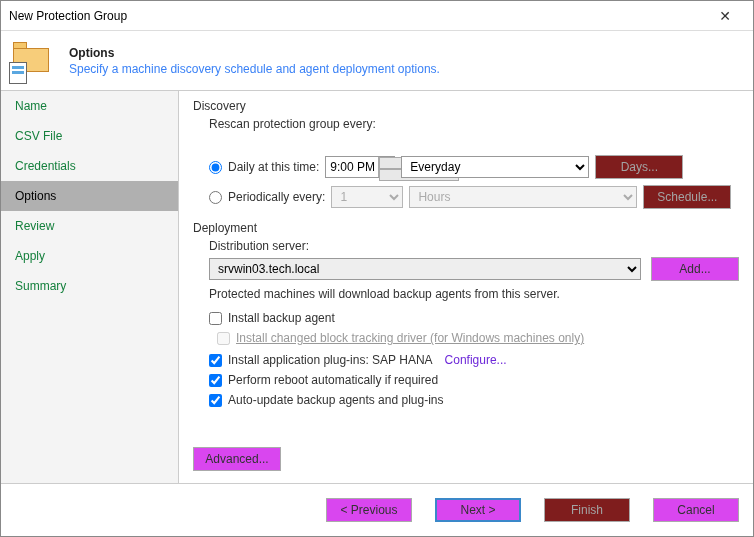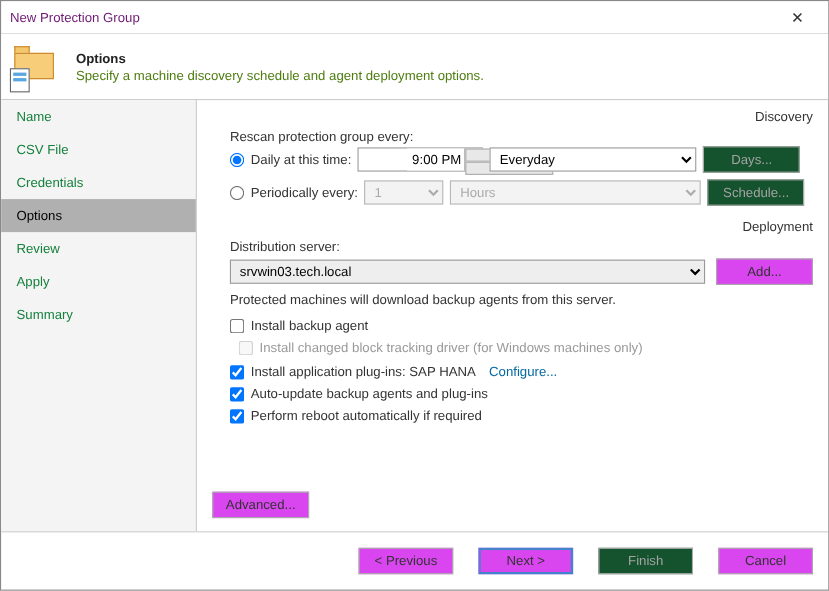--- a/index.html
+++ b/index.html
@@ -1,70 +1,70 @@
 <!DOCTYPE html>
 <html><head>
 <meta charset="utf-8">
 <style>
 * { box-sizing: border-box; margin: 0; padding: 0; font-family: "Segoe UI", Tahoma, sans-serif; font-size: 12px; }
 body { background: #fff; width: 754px; height: 537px; border: 1px solid #888; display: flex; flex-direction: column; overflow: hidden; }
 
 
 .title-bar { height: 30px; display: flex; align-items: center; padding: 0 8px; border-bottom: 1px solid #ddd; }
-.title-bar .title { flex: 1; color: #701a75; }
+.title-bar .title { flex: 1; color: #000000; }
 .title-bar .close { width: 40px; text-align: center; color: #333; cursor: pointer; font-size: 14px; }
 
 
 .header { height: 60px; display: flex; align-items: center; padding: 6px 10px 6px 8px; background: #fff; border-bottom: 1px solid #ccc; }
 .header .icon { width: 46px; height: 46px; margin-right: 14px; position: relative; }
 .header .icon .folder { position: absolute; left: 4px; top: 4px; width: 36px; height: 28px; }
 .header .icon .folder .tab { width: 14px; height: 6px; background: #f5c76b; border: 1px solid #c9862b; border-bottom: none; }
 .header .icon .folder .body { width: 36px; height: 24px; background: #f7cd7a; border: 1px solid #c9862b; }
 .header .icon .server { position: absolute; left: 0; top: 24px; width: 18px; height: 22px; background: #fff; border: 1px solid #666; }
 .header .icon .server::before { content: ""; position: absolute; left: 2px; top: 3px; width: 12px; height: 3px; background: #5aa7e0; }
 .header .icon .server::after { content: ""; position: absolute; left: 2px; top: 8px; width: 12px; height: 3px; background: #5aa7e0; }
 .header .text .h { font-weight: bold; color: #222; }
-.header .text .sub { color: #4d7c0f; margin-top: 2px; }
+.header .text .sub { color: #3b82f6; margin-top: 2px; }
 
 
 .body { flex: 1; display: flex; min-height: 0; }
 .nav { width: 178px; background: #f4f4f4; border-right: 1px solid #ccc; }
 .nav-item { padding: 8px 14px; color: #15803d; cursor: pointer; }
 .nav-item.active { background: #b0b0b0; color: #000; }
 
 .content { flex: 1; padding: 8px 14px 12px 14px; color: #333; display: flex; flex-direction: column; }
-.section-title { margin-bottom: 4px; text-align: right; }
+.section-title { margin-bottom: 4px; }
 .indent { margin-left: 16px; }
 .row { display: flex; align-items: center; gap: 6px; margin-bottom: 6px; }
 .row label { display: flex; align-items: center; gap: 6px; }
 
 input[type=radio], input[type=checkbox] { width: 13px; height: 13px; }
 select, input[type=text] { border: 1px solid #999; background: #fff; height: 22px; padding: 0 4px; }
 select:disabled, input:disabled { background: #eee; color: #888; }
 .time-input { display: flex; align-items: stretch; height: 22px; border: 1px solid #999; }
-.time-input input { border: none; width: 52px; height: 20px; text-align: right; padding-right: 3px; margin-left: 44px; }
+.time-input input { border: none; width: 52px; height: 20px; padding-right: 3px; }
 .time-input .spin { width: 16px; display: flex; flex-direction: column; border-left: 1px solid #aaa; }
 .time-input .spin .btn { flex: 1; background: #e8e8e8; font-size: 7px; line-height: 10px; text-align: center; cursor: pointer; }
 .time-input .spin .btn:first-child { border-bottom: 1px solid #aaa; }
 
 .sel-everyday { width: 188px; }
 .sel-period-val { width: 72px; }
 .sel-period-unit { width: 228px; }
 
 .btn { height: 24px; padding: 0 10px; border: 1px solid #aaa; background: #d946ef; color: #333; cursor: pointer; min-width: 80px; text-align: center; line-height: 22px; }
-.btn.disabled { color: #a3a3a3; background: #14532d; }
+.btn.disabled { color: #a3a3a3; background: #7f1d1d; }
 .btn.primary { border: 1px solid #3a88c9; box-shadow: 0 0 0 1px #3a88c9 inset; }
 
 .right-btn { width: 88px; }
 
 .dist-row { display: flex; gap: 10px; align-items: center; }
 .dist-row select { flex: 1; background: #eee; }
 
-.link { color: #0369a1; cursor: pointer; }
-.sub-option { margin-left: 24px; display: flex; gap: 6px; align-items: center; color: #999; }
+.link { color: #6d28d9; cursor: pointer; }
+.sub-option { margin-left: 24px; display: flex; gap: 6px; align-items: center; color: #999; text-decoration: underline; }
 
 .advanced-row { margin-top: auto; display: flex; align-items: center; gap: 10px; }
 .advanced-row .text { flex: 1; }
 
 
 .footer { height: 53px; border-top: 1px solid #ccc; display: flex; justify-content: flex-end; align-items: center; gap: 23px; padding: 0 14px; }
 .footer .btn { min-width: 86px; }
 </style>
 </head>
 <body>
@@ -96,21 +96,21 @@
     <div class="nav-item">Credentials</div>
     <div class="nav-item active">Options</div>
     <div class="nav-item">Review</div>
     <div class="nav-item">Apply</div>
     <div class="nav-item">Summary</div>
   </div>
 
   <div class="content">
 
     <div class="section-title">Discovery</div>
-    <div class="indent" style="margin-bottom:2px;">Rescan protection group every:</div>
+    <div class="indent" style="margin-bottom:24px;">Rescan protection group every:</div>
 
     <div class="row indent">
       <label>
         <input type="radio" name="rescan" checked="" style="">
         <span>Daily at this time:</span>
       </label>
       <div class="time-input">
         <input type="text" value="9:00 PM" style="">
         <div class="spin">
           <div class="btn">▲</div>
@@ -164,28 +164,28 @@
       <label>
         <input type="checkbox" checked="" style="">
         <span>Install application plug-ins: SAP HANA</span>
       </label>
       <span class="link" style="margin-left:6px;">Configure...</span>
     </div>
 
     <div class="row indent">
       <label>
         <input type="checkbox" checked="" style="">
-        <span>Auto-update backup agents and plug-ins</span>
+        <span>Perform reboot automatically if required</span>
       </label>
     </div>
 
     <div class="row indent">
       <label>
         <input type="checkbox" checked="" style="">
-        <span>Perform reboot automatically if required</span>
+        <span>Auto-update backup agents and plug-ins</span>
       </label>
     </div>
 
     <div class="advanced-row">
       <div class="btn right-btn">Advanced...</div>
     </div>
   </div>
 </div>
 
 <div class="footer">

